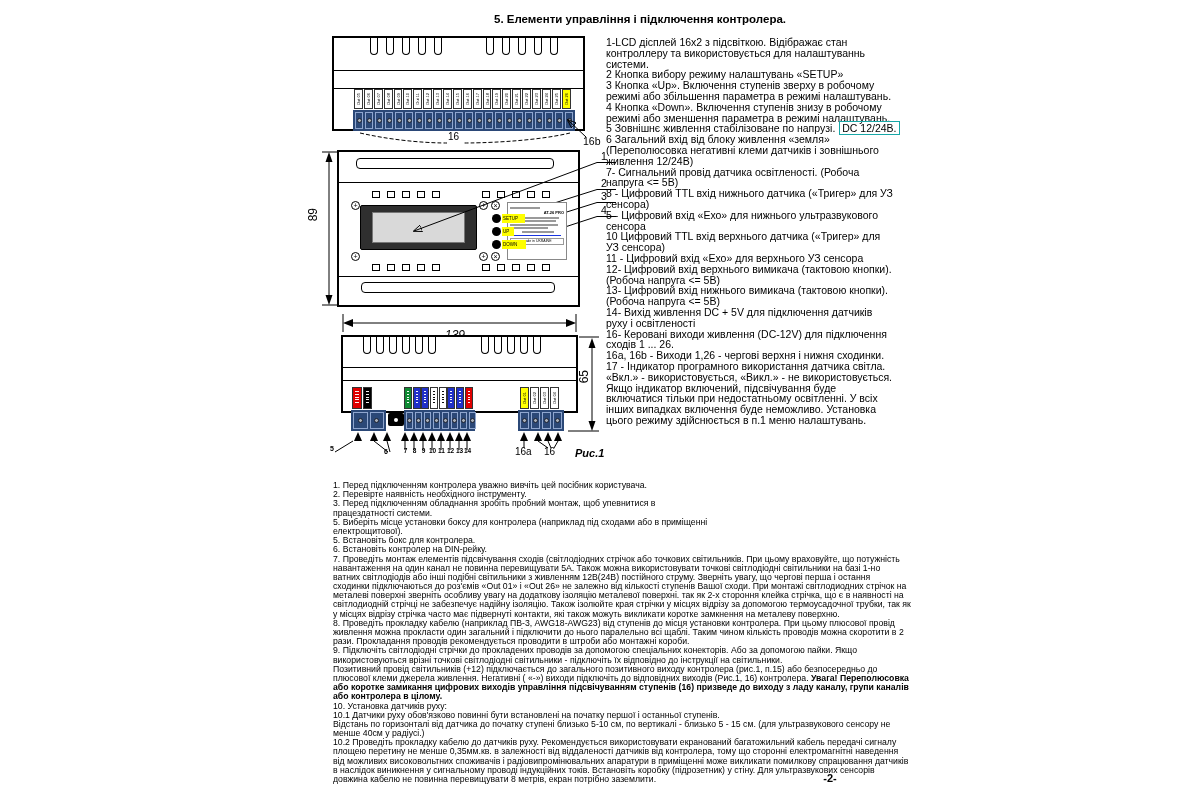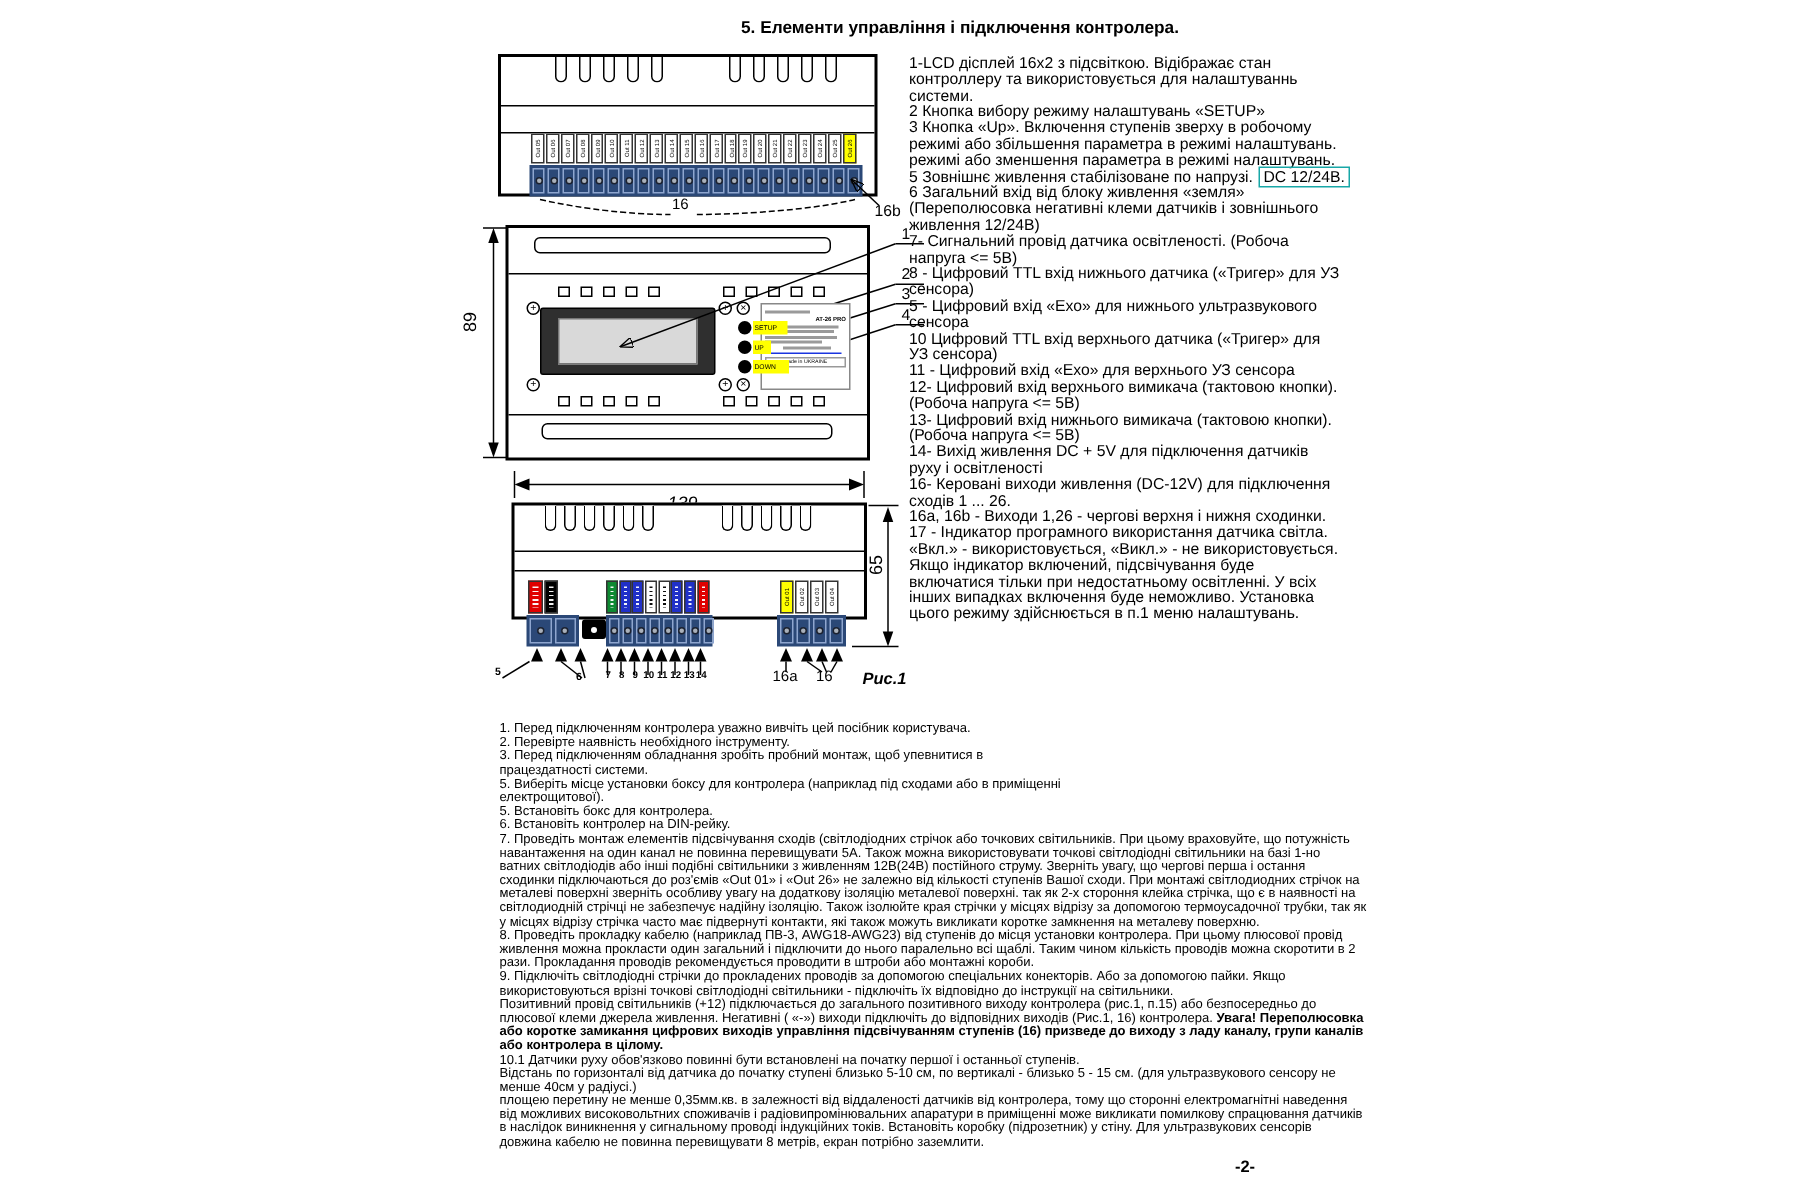--- a/index.html
+++ b/index.html
@@ -519,20 +519,23 @@
     <div class="rline">
     <span>2 Кнопка вибору режиму налаштувань «SETUP»</span>
   </div>
     <div class="rline">
     <span>3 Кнопка «Up». Включення ступенів зверху в робочому</span>
   </div>
     <div class="rline">
     <span>режимі або збільшення параметра в режимі налаштувань.</span>
   </div>
     <div class="rline">
+    <span>4 Кнопка «Down». Включення ступенів знизу в робочому</span>
+  </div>
+    <div class="rline">
     <span>режимі або зменшення параметра в режимі налаштувань.</span>
   </div>
     <div class="rline">
     <span>5 Зовнішнє живлення стабілізоване по напрузі. </span><span class="dcbox">DC 12/24В.</span>
   </div>
     <div class="rline">
     <span>6 Загальний вхід від блоку живлення «земля»</span>
   </div>
     <div class="rline">
     <span>(Переполюсовка негативні клеми датчиків і зовнішнього</span>
@@ -682,29 +685,35 @@
     <div class="bline">
     <span>плюсової клеми джерела живлення. Негативні ( «-») виходи підключіть до відповідних виходів (Рис.1, 16) контролера. </span><span class="warn">Увага! Переполюсовка</span>
   </div>
     <div class="bline">
     <span class="warn">або коротке замикання цифрових виходів управління підсвічуванням ступенів (16) призведе до виходу з ладу каналу, групи каналів</span>
   </div>
     <div class="bline">
     <span class="warn">або контролера в цілому.</span>
   </div>
     <div class="bline">
+    <span>10. Установка датчиків руху:</span>
+  </div>
+    <div class="bline">
     <span>10.1 Датчики руху обов'язково повинні бути встановлені на початку першої і останньої ступенів.</span>
   </div>
     <div class="bline">
     <span>Відстань по горизонталі від датчика до початку ступені близько 5-10 см, по вертикалі - близько 5 - 15 см. (для ультразвукового сенсору не</span>
   </div>
     <div class="bline">
     <span>менше 40см у радіусі.)</span>
   </div>
     <div class="bline">
+    <span>10.2 Проведіть прокладку кабелю до датчиків руху. Рекомендується використовувати екранований багатожильний кабель передачі сигналу</span>
+  </div>
+    <div class="bline">
     <span>площею перетину не менше 0,35мм.кв. в залежності від віддаленості датчиків від контролера, тому що сторонні електромагнітні наведення</span>
   </div>
     <div class="bline">
     <span>від можливих високовольтних споживачів і радіовипромінювальних апаратури в приміщенні може викликати помилкову спрацювання датчиків</span>
   </div>
     <div class="bline">
     <span>в наслідок виникнення у сигнальному проводі індукційних токів. Встановіть коробку (підрозетник) у стіну. Для ультразвукових сенсорів</span>
   </div>
     <div class="bline">
     <span>довжина кабелю не повинна перевищувати 8 метрів, екран потрібно заземлити.</span>

